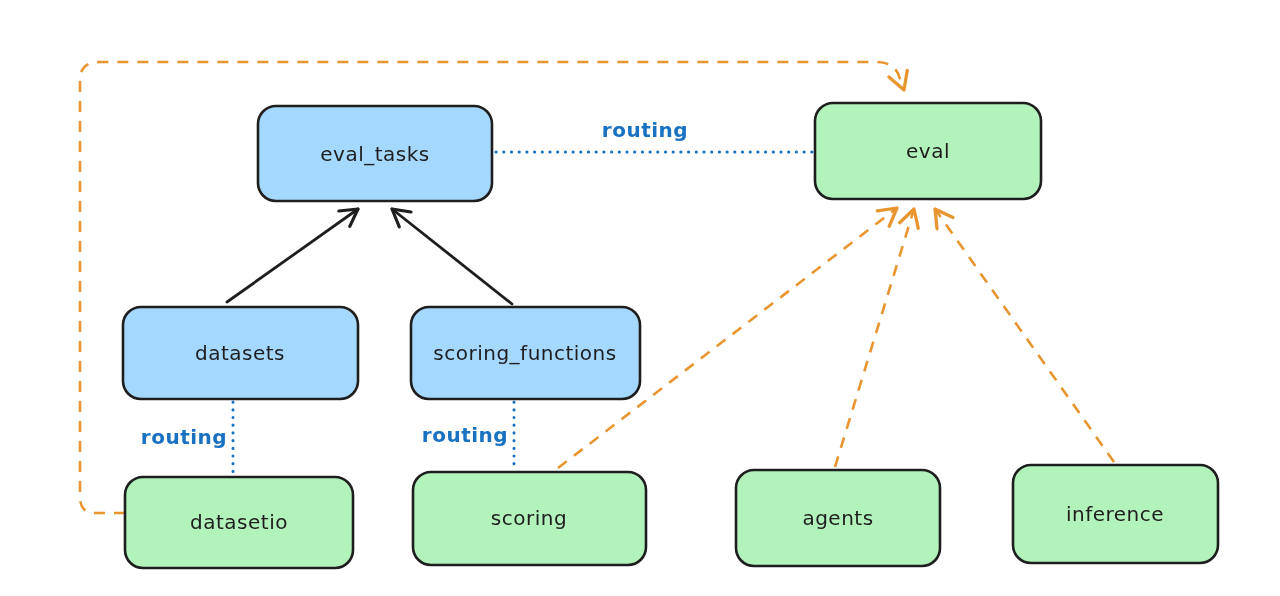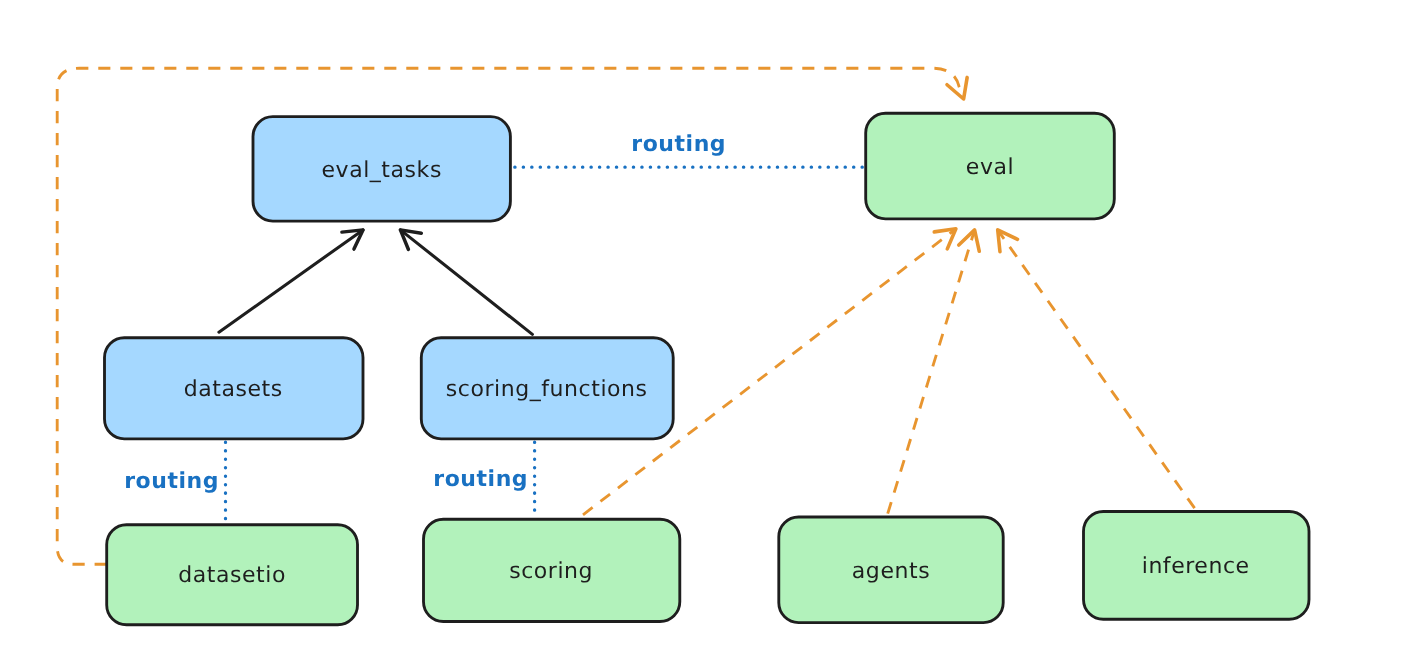--- a/index.html
+++ b/index.html
@@ -4,21 +4,21 @@
 <style>
   html, body {
     margin: 0;
     padding: 0;
     background: #ffffff;
     width: 1280px;
     height: 596px;
     overflow: hidden;
     font-family: "DejaVu Sans", "Liberation Sans", sans-serif;
   }
-  .canvas-wrap { width: 1196px; height: 596px; position: relative; }
+  .canvas-wrap { width: 1196px; height: 596px; position: relative; margin-left: 28px; }
   svg { display: block; }
   .node-box {
     stroke: #1e1e1e;
     stroke-width: 2.6;
   }
   .node-box.blue { fill: #a5d8ff; }
   .node-box.green { fill: #b2f2bb; }
   .node-label {
     fill: #1e1e1e;
     font-size: 20px;

